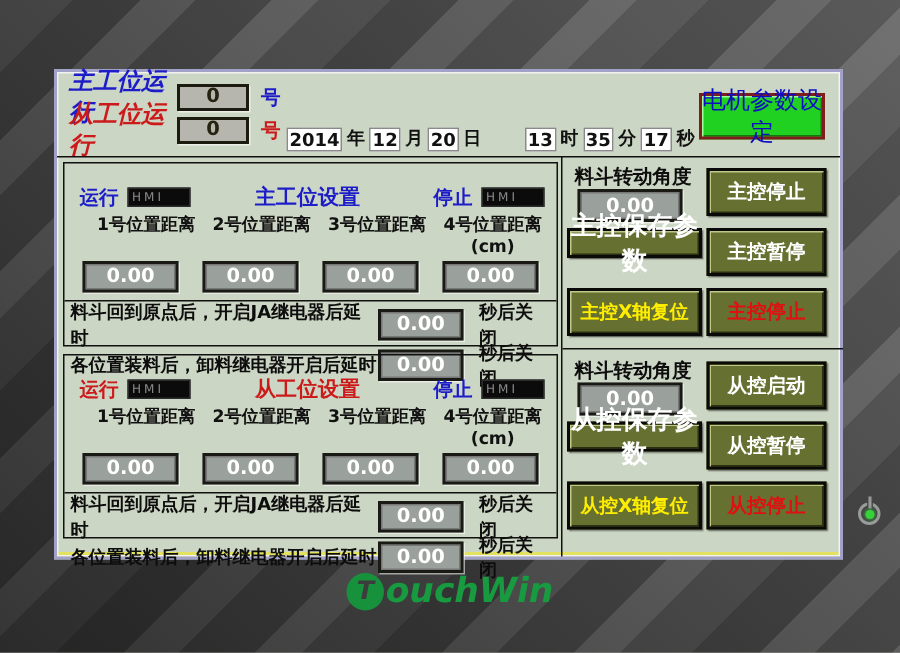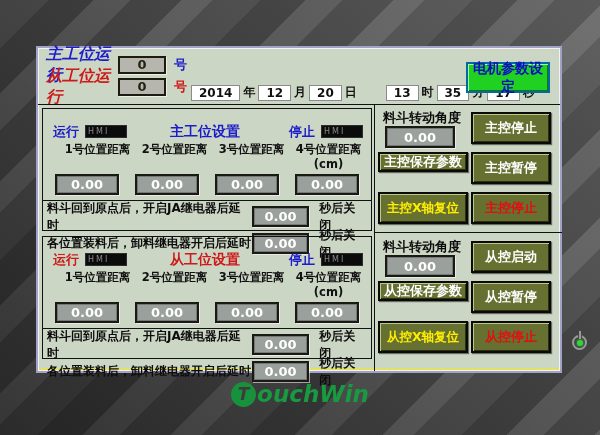--- a/index.html
+++ b/index.html
@@ -39,27 +39,27 @@
     font-size:21px; letter-spacing:1px; color:#0a0a0a;
     text-shadow:1px 1px 0 rgba(255,255,255,0.95), -1px -1px 1px rgba(60,60,60,0.55);
     border-bottom:2px solid #111; padding-bottom:1px;
   }
   .datetime {
     position:absolute; left:150px; top:36px; display:flex; align-items:center;
     font-size:12px; color:#111;
   }
   .datebox {
     background:#fff; border:1px solid #8a8a8a; color:#111;
-    padding:0 7px; height:16px; line-height:15px; font-size:12px; margin:0 3px;
+    padding:0 1px; height:16px; line-height:15px; font-size:12px; margin:0 3px;
   }
   .dt-gap { width:26px; }
   .green-btn {
     position:absolute; left:428px; top:14px; width:84px; height:31px;
-    background:#21d121; color:#0d0dc4; font-size:14px; font-weight:bold;
-    border:2px solid #0369a1;
+    background:#21d121; color:#0d0dc4; font-size:16px; font-weight:normal;
+    border:2px solid #7f1d1d;
     box-shadow: inset 1px 1px 0 #9dff9d, inset -1px -1px 0 #0c7a0c;
     display:flex; align-items:center; justify-content:center; cursor:pointer;
     font-family:inherit;
   }
   .hdr-divider { position:absolute; left:0; top:56px; width:100%; height:1px; background:#111; }
   .v-divider   { position:absolute; left:336px; top:56px; width:1px; bottom:0; background:#111; }
   
   .panel {
     position:absolute; left:4px; width:330px; height:123px;
     border:1px solid #111; padding:14px 4px;
@@ -96,21 +96,21 @@
     background:#9aa09c; color:#fff; font-size:13px; text-align:center; line-height:19px;
     border:2px solid #1a1a14; box-shadow:1px 1px 0 rgba(255,255,255,0.55), inset 0 0 0 1px #777; }
   .obtn {
     position:absolute; background:#667030; color:#fff;
     font-size:13px; font-weight:bold; font-family:inherit;
     border:2px solid #0a0a08;
     box-shadow: inset 1px 1px 0 #bfc888, inset -1px -1px 0 #2b2f10, 1px 1px 1px rgba(0,0,0,0.5);
     display:flex; align-items:center; justify-content:center; cursor:pointer;
   }
   .obtn.b-start { left:96px; top:7px;  width:80px; height:32px; }
-  .obtn.b-save  { left:3px;  top:47px; width:90px; height:20px; font-size:13px; }
+  .obtn.b-save  { left:3px;  top:47px; width:90px; height:20px; font-size:17px; }
   .obtn.b-pause { left:96px; top:47px; width:80px; height:32px; }
   .obtn.b-reset { left:3px;  top:87px; width:90px; height:32px; color:#ffee00; font-size:12.5px; }
   .obtn.b-stop  { left:96px; top:87px; width:80px; height:32px; color:#e01010; }
   
   .logo { position:absolute; left:0; right:0; top:381px; display:flex; justify-content:center; align-items:center; }
   .logo-circle {
     width:25px; height:25px; border-radius:50%; background:#18913c;
     color:#3c3c3c; font-size:17px; font-style:italic; text-align:center; line-height:24px;
   }
   .logo-text { color:#189a40; font-size:23px; font-style:italic; letter-spacing:0px; margin-left:1px; }

